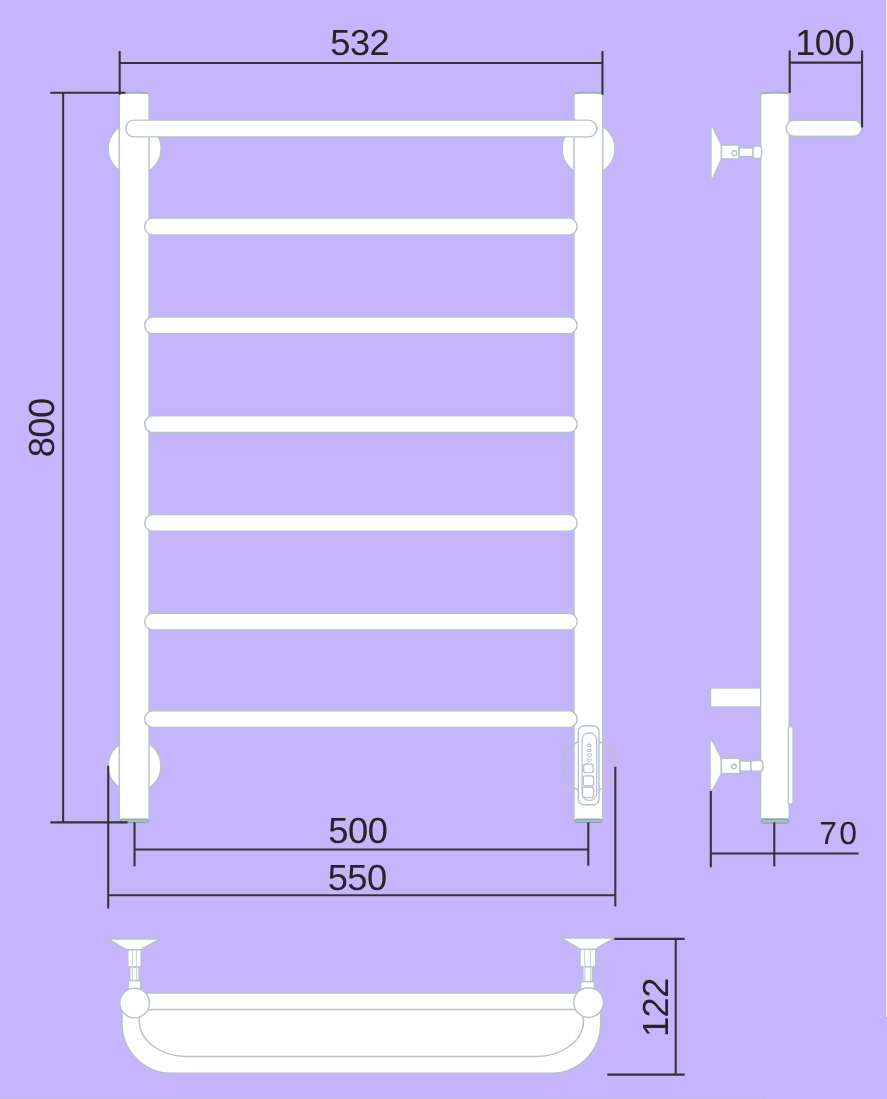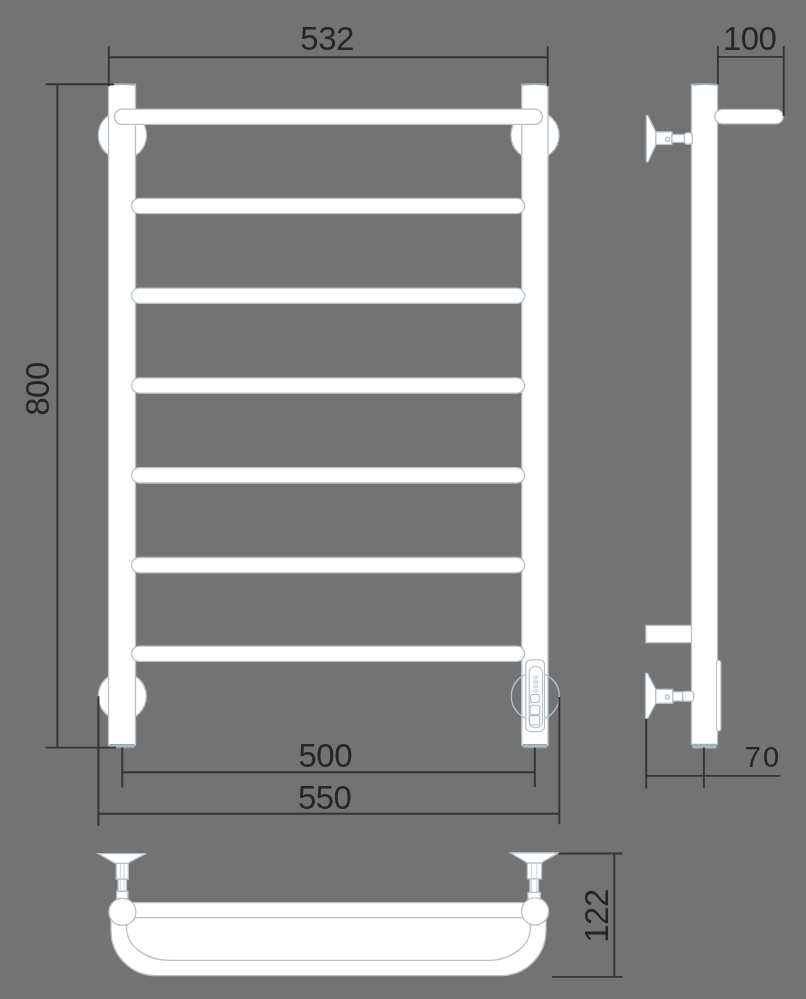--- a/index.html
+++ b/index.html
@@ -1,16 +1,16 @@
 <!DOCTYPE html>
 <html><head>
 <meta charset="utf-8">
 <style>
   html,body{margin:0;padding:0;background:#ffffff;}
-  #page{position:relative;width:806px;height:999px;background:#737373;overflow:hidden;}
+  #page{position:relative;width:806px;height:999px;background:#c4b5fd;overflow:hidden;}
   svg{display:block;}
   text{font-family:"Liberation Sans", sans-serif;fill:#252525;}
 </style>
 </head>
 <body>
 <div id="page">
 <svg width="806" height="999" viewBox="0 0 806 999">
 <g fill="none" stroke-linecap="butt">
 
 <g id="front">

